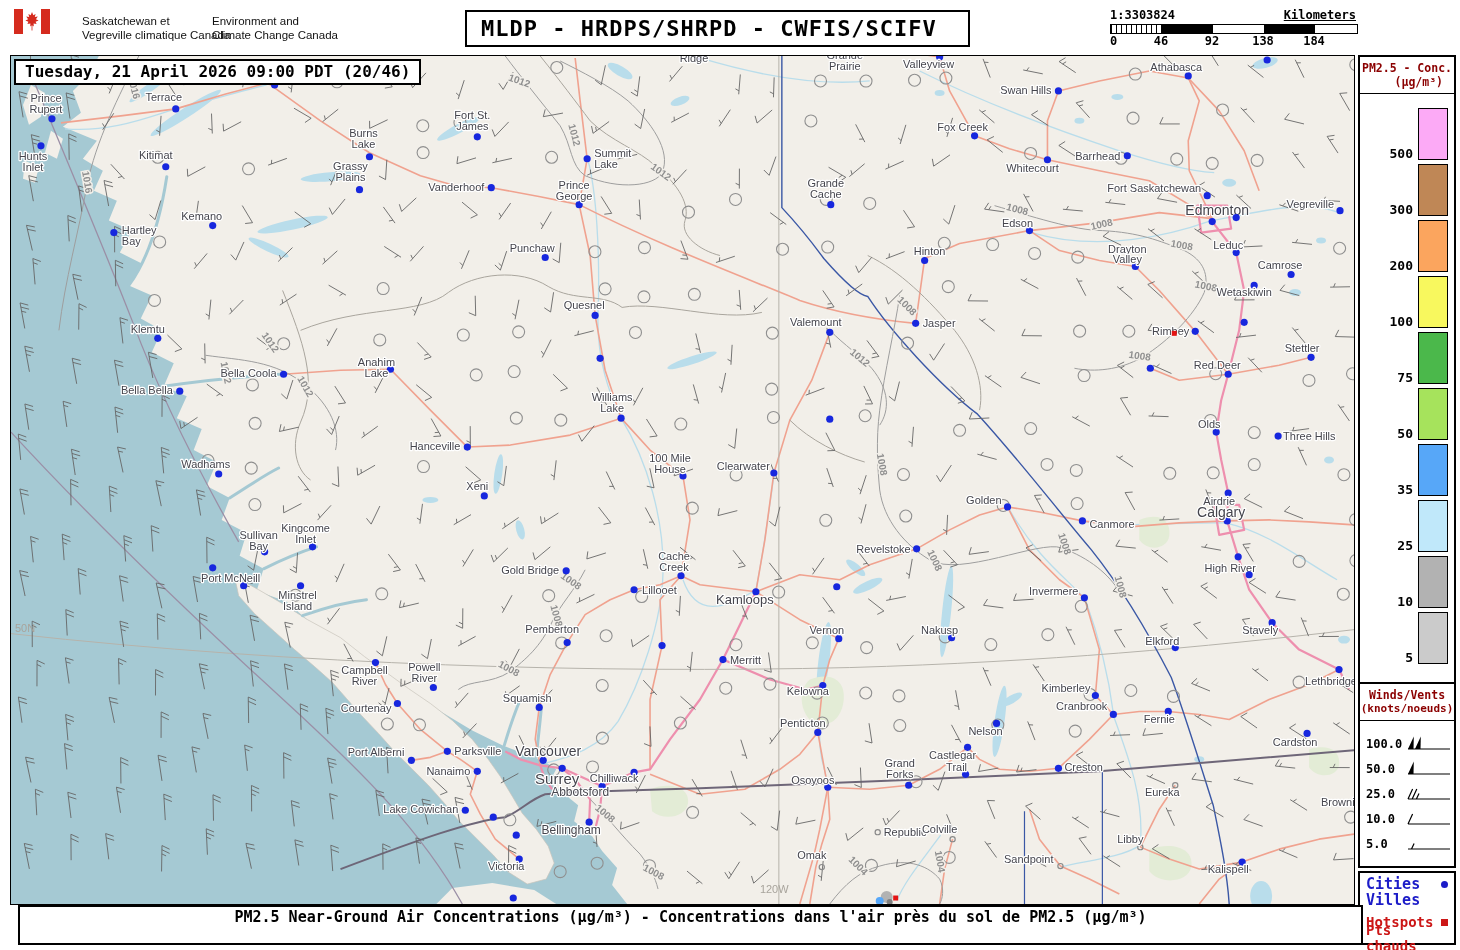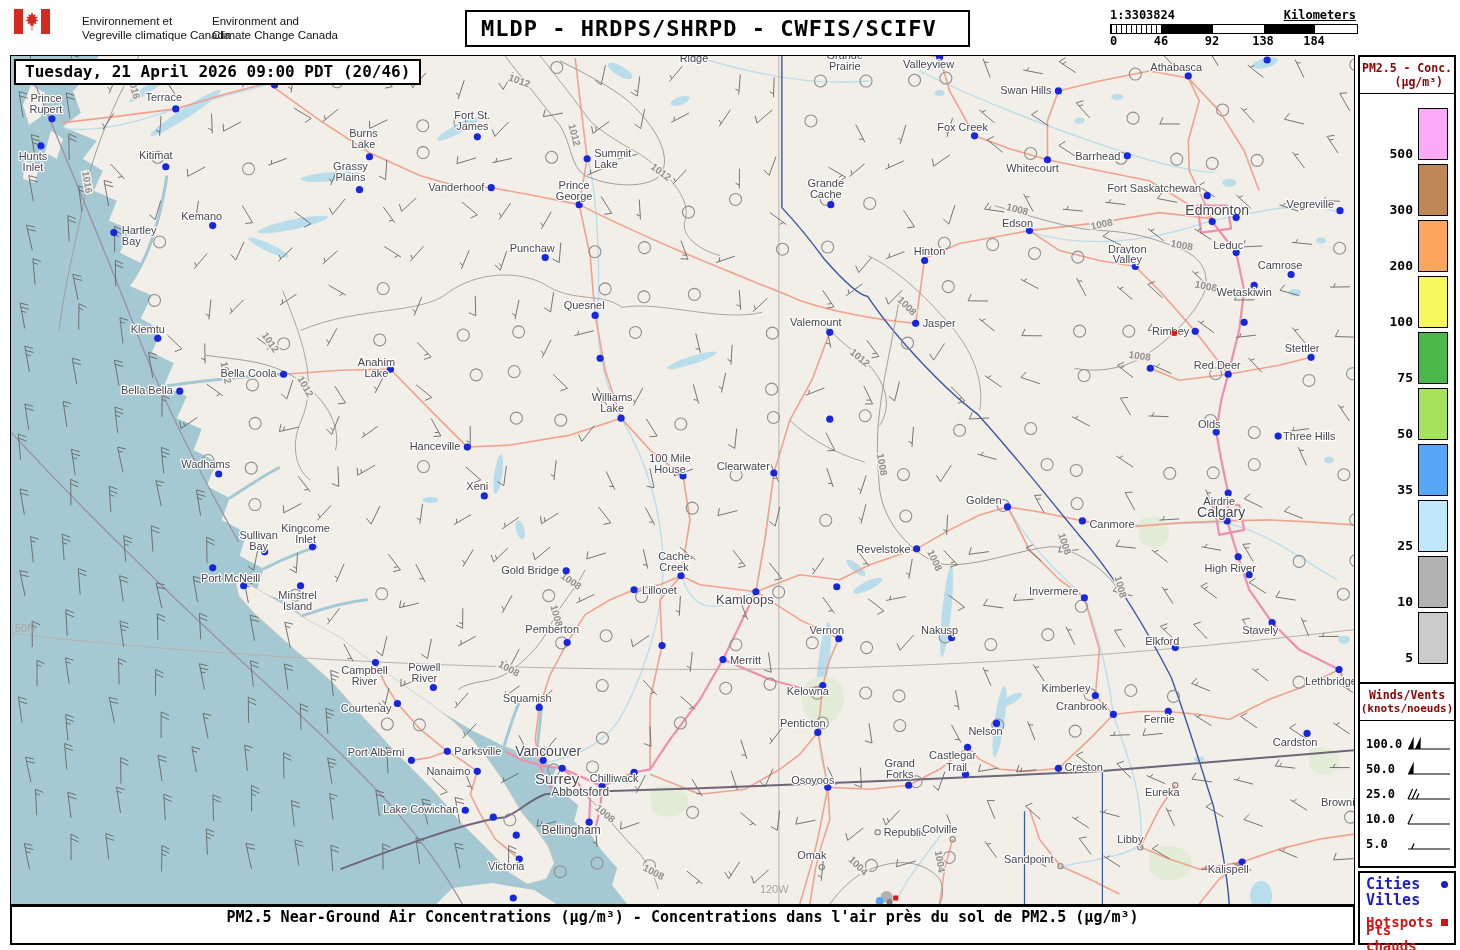--- a/index.html
+++ b/index.html
@@ -39,38 +39,38 @@
   .wind-row{display:flex;align-items:center;height:25px;padding:0 2px 0 6px;}
   .wind-val{font-size:12px;font-weight:bold;width:38px;}
   .wind-glyph{flex:1;}
   #marker-panel{top:871px;height:74px;padding:3px 6px;}
   .mk-row{display:flex;align-items:center;justify-content:space-between;height:16px;}
   .mk-cities{color:#1c1cc8;font-weight:bold;font-size:15px;}
   .mk-hot{color:#cc1717;font-weight:bold;font-size:14px;}
   .mk-dot{width:7px;height:7px;border-radius:50%;background:#1c1cc8;}
   .mk-sq{width:7px;height:7px;background:#cc1717;}
   
-  #caption-box{left:10px;top:905px;width:1345px;height:40px;font-family:"DejaVu Sans Mono",monospace;font-weight:bold;font-size:15px;text-align:center;line-height:19px;padding-top:1px;}
+  #caption-box{left:18px;top:905px;width:1345px;height:40px;font-family:"DejaVu Sans Mono",monospace;font-weight:bold;font-size:15px;text-align:center;line-height:19px;padding-top:1px;}
   
   text{font-family:"Liberation Sans",sans-serif;}
   .clabel{fill:#45454d;stroke:#ffffff;stroke-width:2.4px;paint-order:stroke;stroke-linejoin:round;font-size:11px;}
   .iso{fill:#8f8f8f;stroke:#f2efe9;stroke-width:3px;paint-order:stroke;font-size:10px;font-weight:bold;}
   .grat{fill:#a8a49c;font-size:11px;}
 </style>
 </head>
 <body>
 
 <svg id="flag" width="36" height="25" viewBox="0 0 36 25">
   <rect x="0" y="0" width="9" height="25" fill="#d52b1e"></rect>
   <rect x="27" y="0" width="9" height="25" fill="#d52b1e"></rect>
   <rect x="9" y="0" width="18" height="25" fill="#fff"></rect>
   <path fill="#d52b1e" d="M18 3 L19.3 6.2 21.6 4.9 20.8 8 23.8 7.6 21.9 10.2 24.6 11.4 21.6 12.8 22.6 15 19.6 14.4 19.8 17.5 18 15.9 16.2 17.5 16.4 14.4 13.4 15 14.4 12.8 11.4 11.4 14.1 10.2 12.2 7.6 15.2 8 14.4 4.9 16.7 6.2 Z M17.6 15.5 h0.8 v6 h-0.8 Z"></path>
 </svg>
 <div class="dept" id="dept-fr">
-  <div>Environnement et</div>
+  <div>Saskatchewan et</div>
   <div>Vegreville climatique Canada</div>
 </div>
 <div class="dept" id="dept-en">
   <div>Environment and</div>
   <div>Climate Change Canada</div>
 </div>
 <div class="bbox" id="title-box">MLDP - HRDPS/SHRPD - CWFIS/SCIFV</div>
 
 <div id="scalebar">
   <div id="scale-row1">

